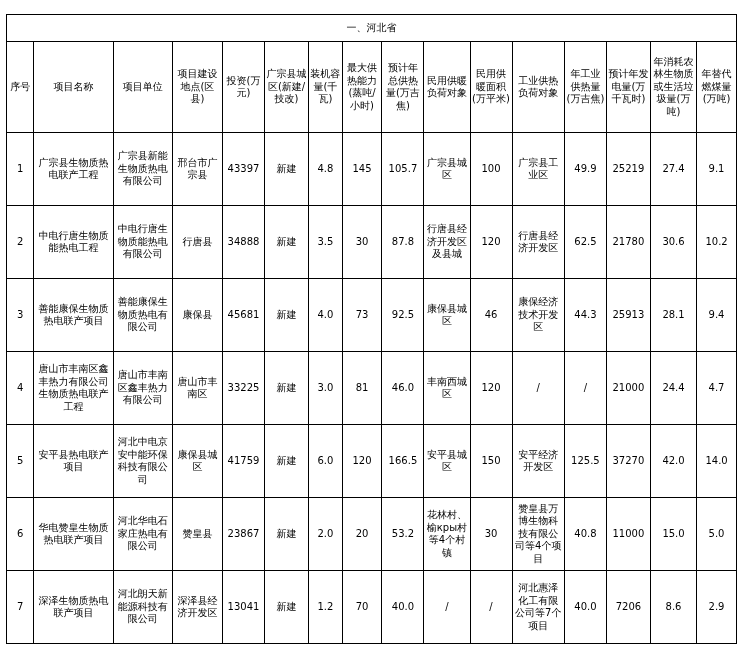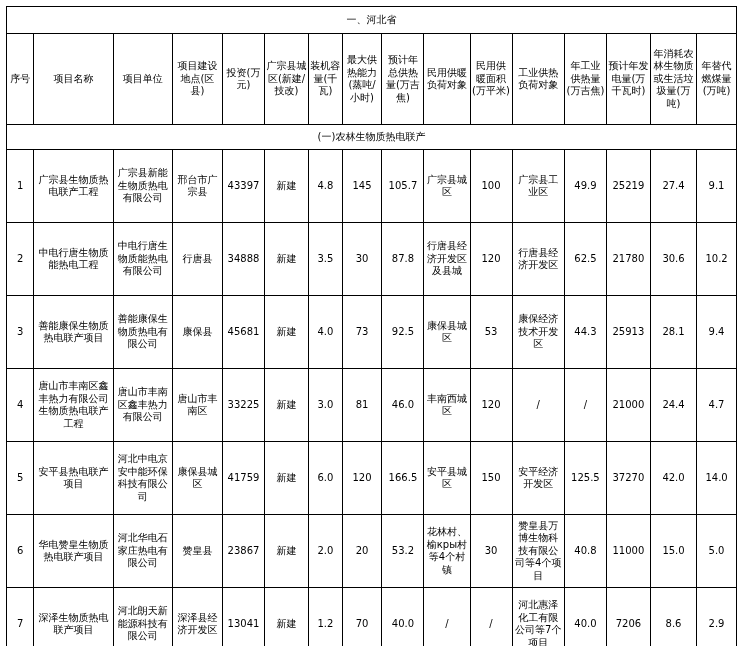--- a/index.html
+++ b/index.html
@@ -12,21 +12,21 @@
     height: 646px;
     font-family: "DejaVu Sans", sans-serif;
     color: #000000;
     -webkit-font-smoothing: antialiased;
   }
   .page {
     position: relative;
     width: 743px;
     height: 646px;
     box-sizing: border-box;
-    padding: 6px 6px 0 6px;
+    padding: 14px 6px 0 6px;
   }
   table.main {
     border-collapse: collapse;
     table-layout: fixed;
     width: 731px;
     margin: 0;
   }
   table.main td, table.main th {
     border: 1px solid #000000;
     padding: 2px 1px;
@@ -102,23 +102,20 @@
         <td>最大供热能力(蒸吨/小时)</td>
         <td>预计年总供热量(万吉焦)</td>
         <td>民用供暖负荷对象</td>
         <td>民用供暖面积(万平米)</td>
         <td>工业供热负荷对象</td>
         <td>年工业供热量(万吉焦)</td>
         <td>预计年发电量(万千瓦时)</td>
         <td>年消耗农林生物质或生活垃圾量(万吨)</td>
         <td>年替代燃煤量(万吨)</td>
       </tr>
-      <tr class="section-row">
-        <td colspan="16">(一)农林生物质热电联产</td>
-      </tr>
 
       <tr class="data-row">
         <td class="c-num">1</td>
         <td>广宗县生物质热电联产工程</td>
         <td>广宗县新能生物质热电有限公司</td>
         <td>邢台市广宗县</td>
         <td class="c-num">43397</td>
         <td class="nowrapcell">新建</td>
         <td class="c-num">4.8</td>
         <td class="c-num">145</td>
@@ -155,21 +152,21 @@
         <td class="c-num">3</td>
         <td>善能康保生物质热电联产项目</td>
         <td>善能康保生物质热电有限公司</td>
         <td>康保县</td>
         <td class="c-num">45681</td>
         <td class="nowrapcell">新建</td>
         <td class="c-num">4.0</td>
         <td class="c-num">73</td>
         <td class="c-num">92.5</td>
         <td>康保县城区</td>
-        <td class="c-num">53</td>
+        <td class="c-num">46</td>
         <td>康保经济技术开发区</td>
         <td class="c-num">44.3</td>
         <td class="c-num">25913</td>
         <td class="c-num">28.1</td>
         <td class="c-num">9.4</td>
       </tr>
 
       <tr class="data-row">
         <td class="c-num">4</td>
         <td>唐山市丰南区鑫丰热力有限公司生物质热电联产工程</td>

